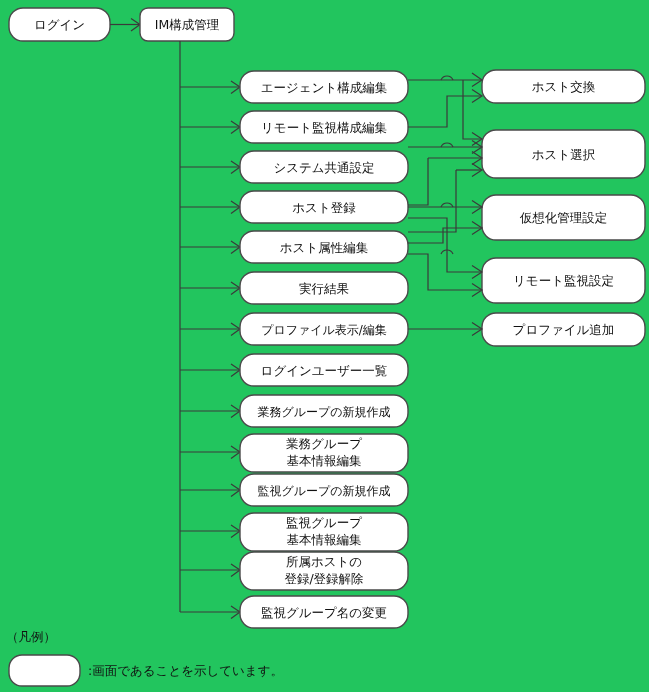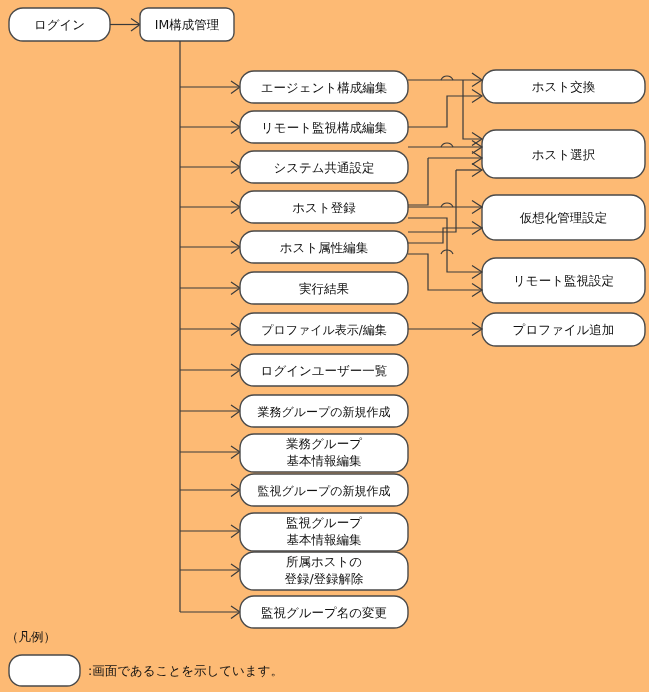--- a/index.html
+++ b/index.html
@@ -9,21 +9,21 @@
     background: #ffffff;
   }
   body {
     font-family: "DejaVu Sans", "Liberation Sans", sans-serif;
   }
   #diagram-root {
     position: relative;
     width: 649px;
     height: 692px;
     overflow: hidden;
-    background: #fdba74;
+    background: #22c55e;
   }
   svg#flow-svg {
     position: absolute;
     left: 0;
     top: 0;
     width: 649px;
     height: 692px;
     display: block;
   }
   .node-rect {

